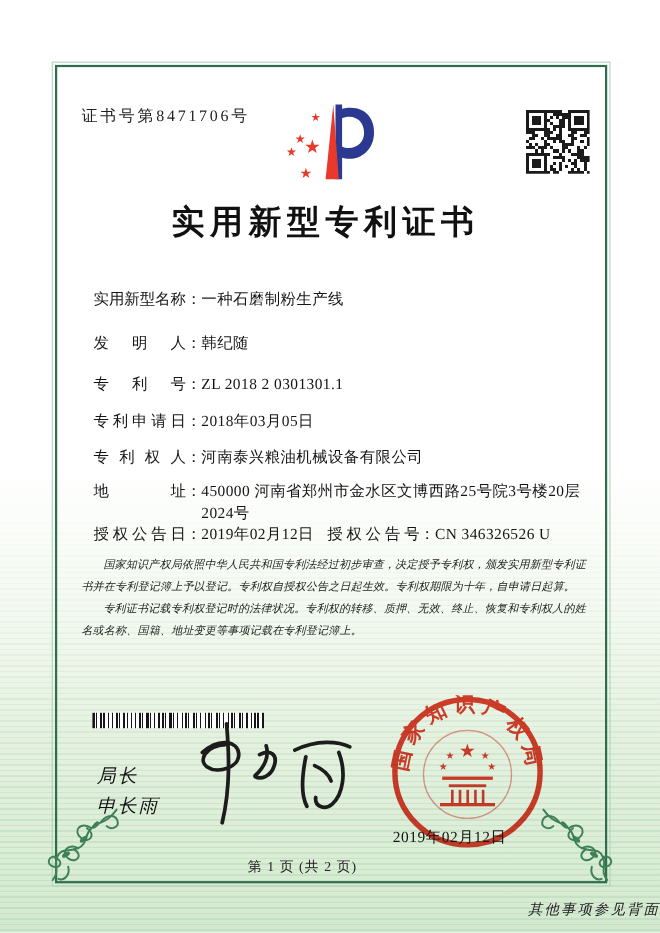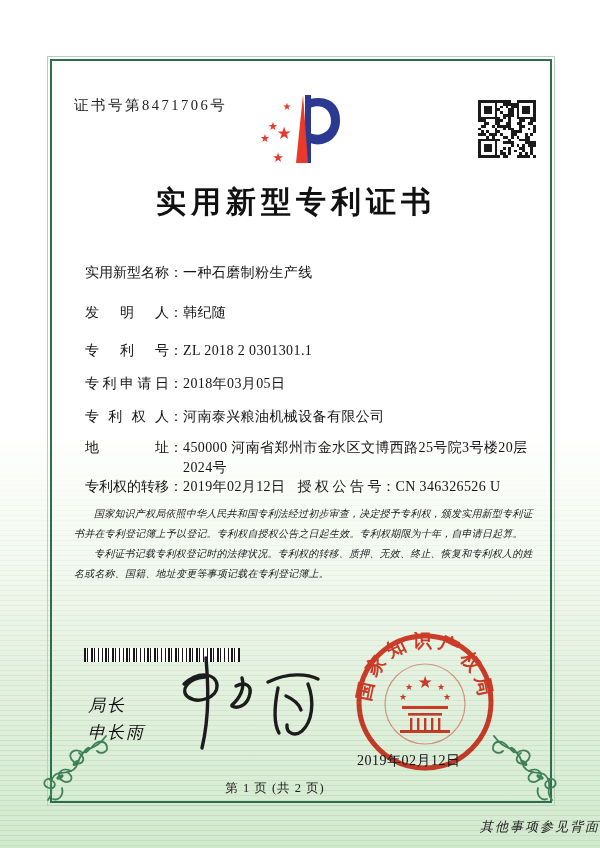--- a/index.html
+++ b/index.html
@@ -359,21 +359,21 @@
   <div class="row" style="top:374px">
     <span class="lbl">专利申请日</span><span class="colon">：</span><span class="val">2018年03月05日</span>
   </div>
   <div class="row" style="top:407px">
     <span class="lbl">专利权人</span><span class="colon">：</span><span class="val">河南泰兴粮油机械设备有限公司</span>
   </div>
   <div class="row" style="top:438px">
     <span class="lbl">地址</span><span class="colon">：</span><span class="val addr">450000 河南省郑州市金水区文博西路25号院3号楼20层2024号</span>
   </div>
   <div class="row" style="top:477px">
-    <span class="lbl">专利权的转移</span><span class="colon">：</span><span class="val">2019年02月12日</span><span class="pair2"><span class="lbl">授权公告号</span><span class="colon">：</span><span class="val">CN 346326526 U</span></span>
+    <span class="lbl">授权公告日</span><span class="colon">：</span><span class="val">2019年02月12日</span><span class="pair2"><span class="lbl">授权公告号</span><span class="colon">：</span><span class="val">CN 346326526 U</span></span>
   </div>
 
   <div class="body-text">
     <p>国家知识产权局依照中华人民共和国专利法经过初步审查，决定授予专利权，颁发实用新型专利证书并在专利登记簿上予以登记。专利权自授权公告之日起生效。专利权期限为十年，自申请日起算。</p>
     <p>专利证书记载专利权登记时的法律状况。专利权的转移、质押、无效、终止、恢复和专利权人的姓名或名称、国籍、地址变更等事项记载在专利登记簿上。</p>
   </div>
 
   <div class="barcode"></div>
 
   <div class="director">

